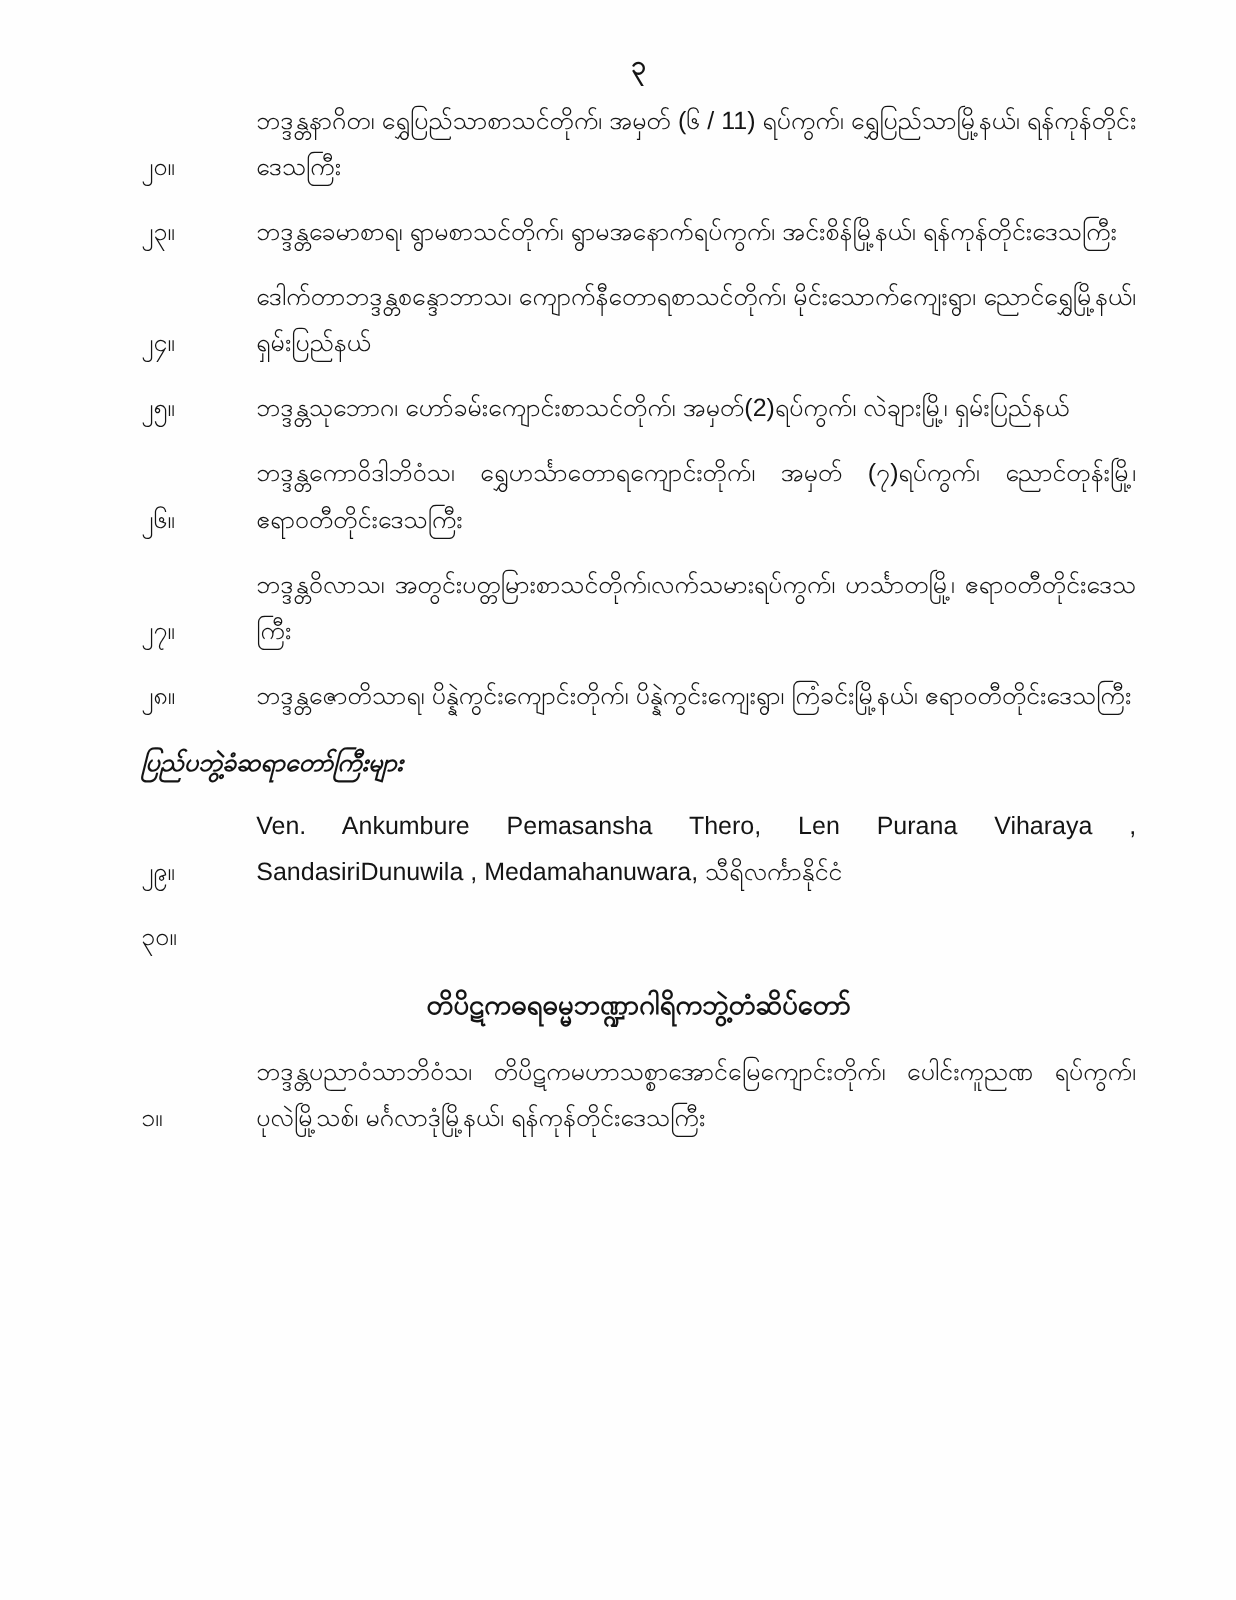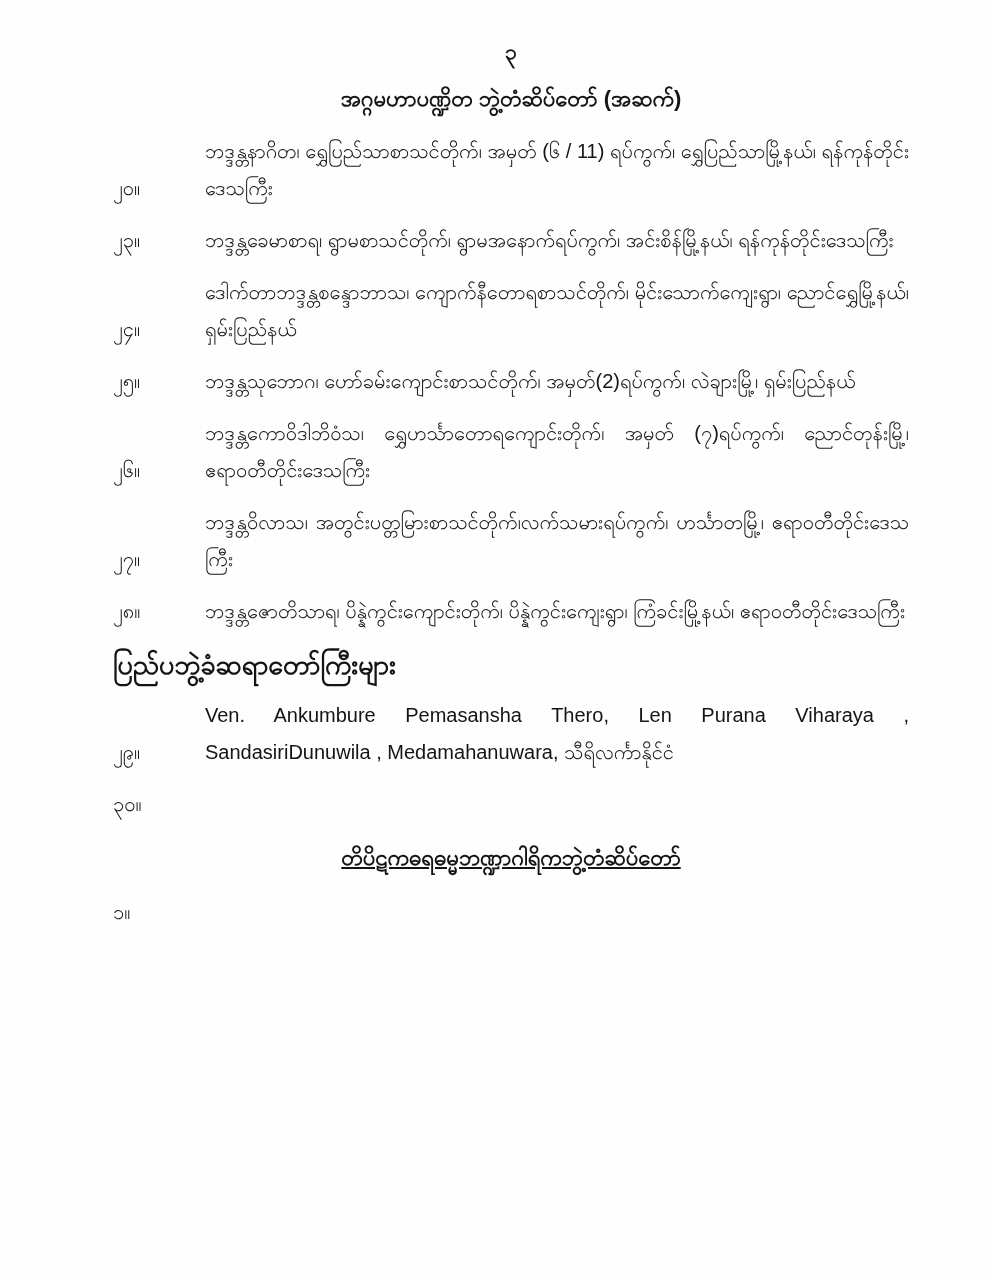--- a/index.html
+++ b/index.html
@@ -28,27 +28,27 @@
   .main-title, .centered-title {
     text-align: center;
     font-size: 22px;
     font-weight: bold;
     line-height: 40px;
     margin-bottom: 14px;
   }
   .centered-title {
     margin-top: 6px;
     margin-bottom: 16px;
-    text-decoration: underline;
   }
   .section-title-left {
-    font-size: 27px;
+    font-size: 20px;
     font-weight: bold;
     line-height: 40px;
     margin: 12px 0 12px 0;
+    font-style: italic;
   }
   .entry {
     display: flex;
     align-items: flex-end;
     margin-bottom: 15px;
     font-size: 20px;
     line-height: 37px;
   }
   .entry-num {
     width: 92px;
@@ -59,21 +59,20 @@
     text-align: justify;
   }
 </style>
 </head>
 <body>
 
 <div class="page">
 
   <div class="page-number">၃</div>
 
-  <div class="main-title">အဂ္ဂမဟာပဏ္ဍိတ ဘွဲ့တံဆိပ်တော် (အဆက်)</div>
 
   <div class="entry">
     <div class="entry-num">၂၀။</div>
     <div class="entry-text">ဘဒ္ဒန္တနာဂိတ၊ ရွှေပြည်သာစာသင်တိုက်၊ အမှတ် (၆ / 11) ရပ်ကွက်၊ ရွှေပြည်သာမြို့နယ်၊ ရန်ကုန်တိုင်းဒေသကြီး</div>
   </div>
   <div class="entry">
     <div class="entry-num">၂၃။</div>
     <div class="entry-text">ဘဒ္ဒန္တခေမာစာရ၊ ရွာမစာသင်တိုက်၊ ရွာမအနောက်ရပ်ကွက်၊ အင်းစိန်မြို့နယ်၊ ရန်ကုန်တိုင်းဒေသကြီး</div>
   </div>
   <div class="entry">
@@ -104,15 +103,16 @@
     <div class="entry-text">Ven. Ankumbure Pemasansha Thero, Len Purana Viharaya , SandasiriDunuwila , Medamahanuwara, သီရိလင်္ကာနိုင်ငံ</div>
   </div>
   <div class="entry">
     <div class="entry-num">၃၀။</div>
   </div>
 
   <div class="centered-title">တိပိဋကဓရဓမ္မဘဏ္ဍာဂါရိကဘွဲ့တံဆိပ်တော်</div>
 
   <div class="entry">
     <div class="entry-num">၁။</div>
+    <div class="entry-text">ဘဒ္ဒန္တပညာဝံသာဘိဝံသ၊ တိပိဋကမဟာသစ္စာအောင်မြေကျောင်းတိုက်၊ ပေါင်းကူညဏ ရပ်ကွက်၊ ပုလဲမြို့သစ်၊ မင်္ဂလာဒုံမြို့နယ်၊ ရန်ကုန်တိုင်းဒေသကြီး</div>
   </div>
 
 </div>
 
 </body></html>

